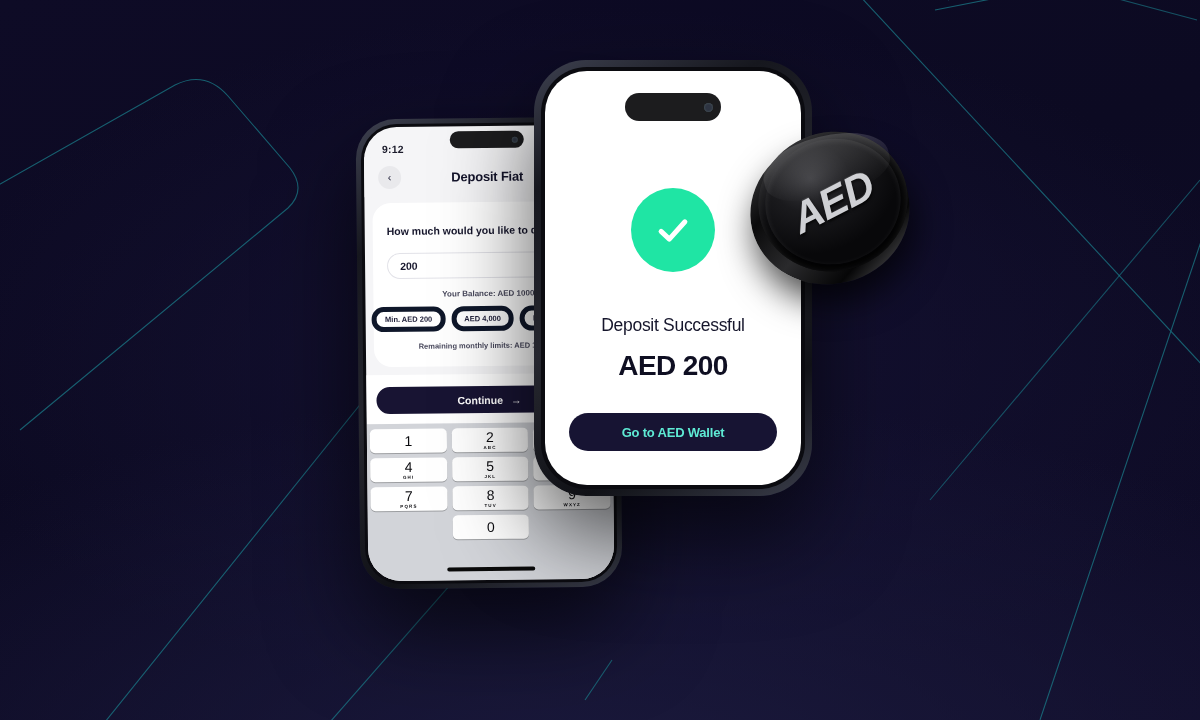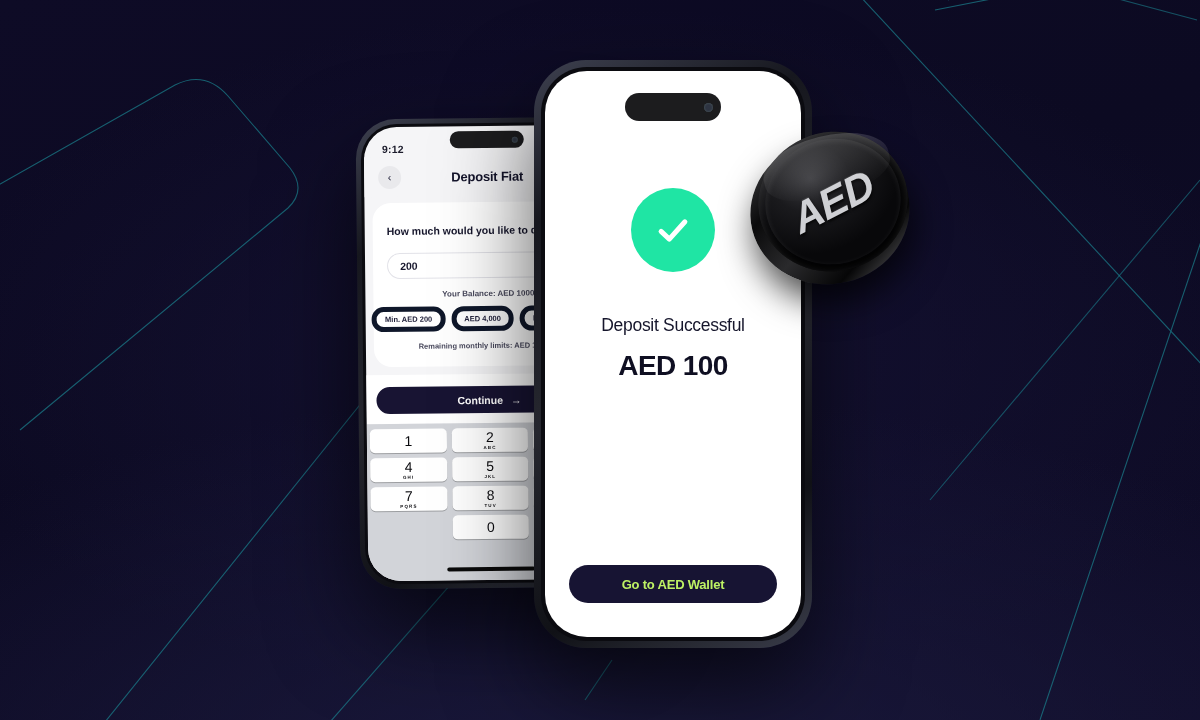--- a/index.html
+++ b/index.html
@@ -131,21 +131,21 @@
     display:flex; flex-direction:column; align-items:center; justify-content:center;
     box-shadow:0 1px 0 rgba(0,0,0,.25);
   }
   .key .num{ font-size:14px; color:#0b0b0f; line-height:1; font-weight:400; }
   .key .let{ font-size:4.5px; letter-spacing:1.1px; color:#0b0b0f; font-weight:700; margin-top:1px; }
   .key.blank{ background:transparent; box-shadow:none; }
   .bp-screen-inner{ display:flex; flex-direction:column; height:100%; }
 
   
   #phone-front{
-    left:534px; top:60px; width:278px; height:588px;
+    left:534px; top:60px; width:278px; height:436px;
   }
   #phone-front .island{ top:22px; width:96px; height:28px; }
   .fp-body{
     height:100%; display:flex; flex-direction:column; align-items:center;
     padding:0 24px 34px;
   }
   .fp-check{
     width:84px;height:84px;border-radius:50%;
     background:#1fe5a4; margin-top:117px;
     display:flex;align-items:center;justify-content:center;
@@ -153,21 +153,21 @@
   .fp-check svg{ width:44px;height:44px; }
   .fp-title{
     margin-top:43px; font-size:17.5px; color:#16162c; letter-spacing:-.3px;
   }
   .fp-amount{
     margin-top:14px; font-size:28px; font-weight:700; color:#0f0f22; letter-spacing:-.6px;
   }
   .fp-spacer{ flex:1; }
   .fp-btn{
     width:100%; height:38px; border-radius:20px; background:#171433;
-    color:#bef264; font-size:13px; font-weight:700;
+    color:#5eead4; font-size:13px; font-weight:700;
     display:flex; align-items:center; justify-content:center; letter-spacing:-.2px;
   }
 
   
   #aed-coin{
     position:absolute; left:748px; top:130px; width:168px; height:160px;
   }
   .coin-shadow{
     position:absolute; left:6px; top:18px; width:158px; height:140px;
     border-radius:50%;
@@ -334,21 +334,21 @@
     <div class="frame"></div>
     <div class="bezel"></div>
     <div class="screen">
       <div class="fp-body">
         <div class="fp-check">
           <svg viewBox="0 0 48 48">
             <path d="M11 25.5 L20 34 L37 15" fill="none" stroke="#ffffff" stroke-width="5.4" stroke-linecap="round" stroke-linejoin="round"></path>
           </svg>
         </div>
         <div class="fp-title">Deposit Successful</div>
-        <div class="fp-amount">AED 100</div>
+        <div class="fp-amount">AED 200</div>
         <div class="fp-spacer"></div>
         <div class="fp-btn">
           <span>Go to AED Wallet</span>
         </div>
       </div>
       <div class="island">
         <div class="cam"></div>
       </div>
     </div>
   </div>

